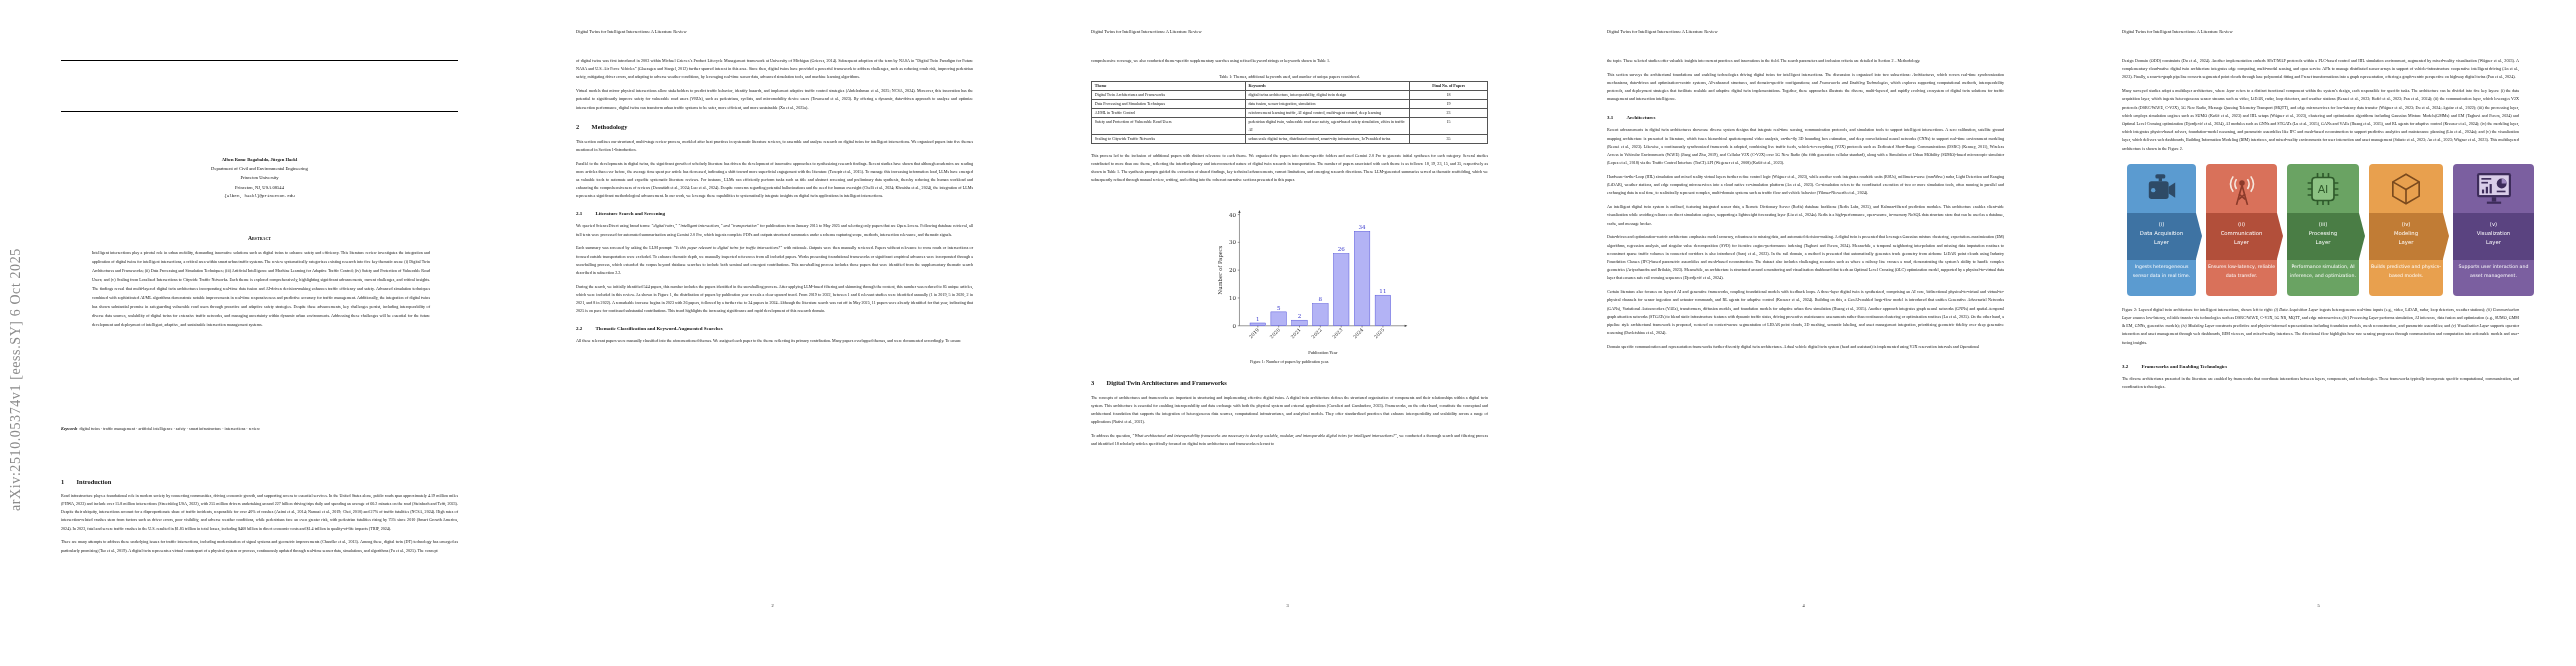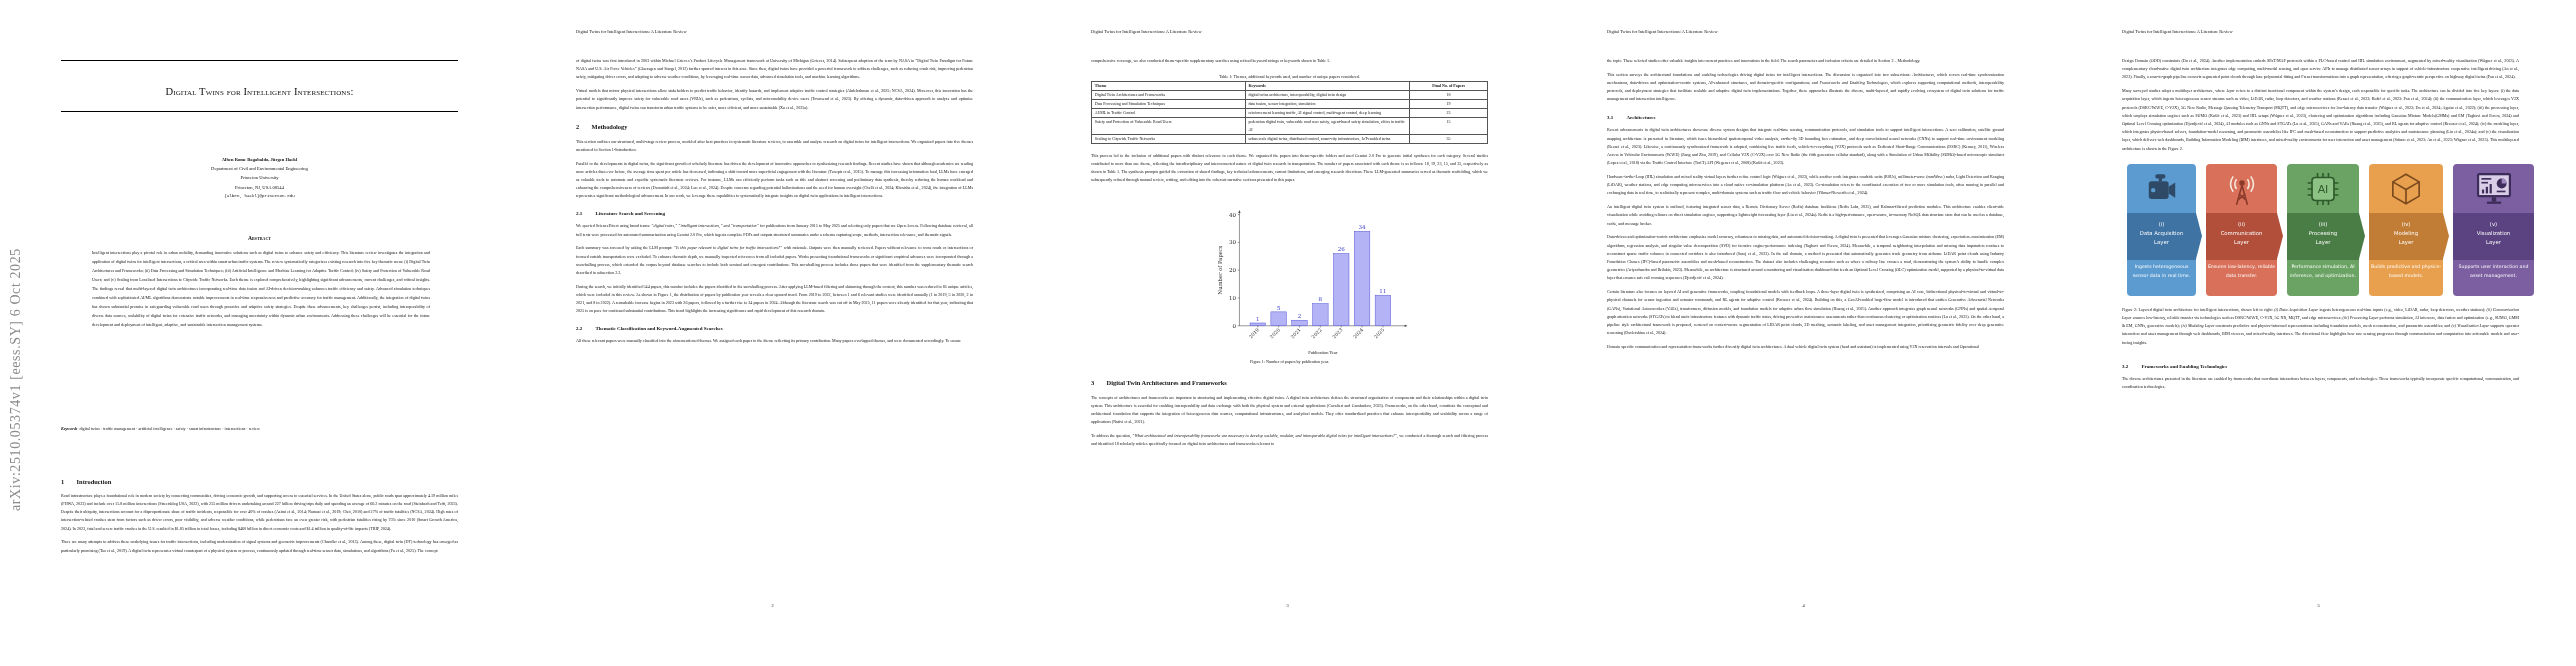--- a/index.html
+++ b/index.html
@@ -52,21 +52,20 @@
   .chev { position:absolute; top:49px; width:0; height:0; border-top:23px solid transparent; border-bottom:23px solid transparent; }
   .icon { position:absolute; left:50%; top:7.8px; transform:translateX(-50%); }
 </style>
 </head>
 <body>
 
 <div class="page p1">
   <div class="arxiv">arXiv:2510.05374v1  [eess.SY]  6 Oct 2025</div>
   <div class="rule" style="top:60px"></div>
   <div class="title">
-    <div>Digital Twins for Intelligent Intersections:</div>
   </div>
   <div class="rule" style="top:111px"></div>
   <div class="authors">
     <div class="names">Alben Rome Bagabaldo, Jürgen Hackl</div>
     <div>Department of Civil and Environmental Engineering</div>
     <div>Princeton University</div>
     <div>Princeton, NJ, USA 08544</div>
     <div class="mono">{alben, hackl}@princeton.edu</div>
   </div>
   <div class="abstract-h">Abstract</div>

